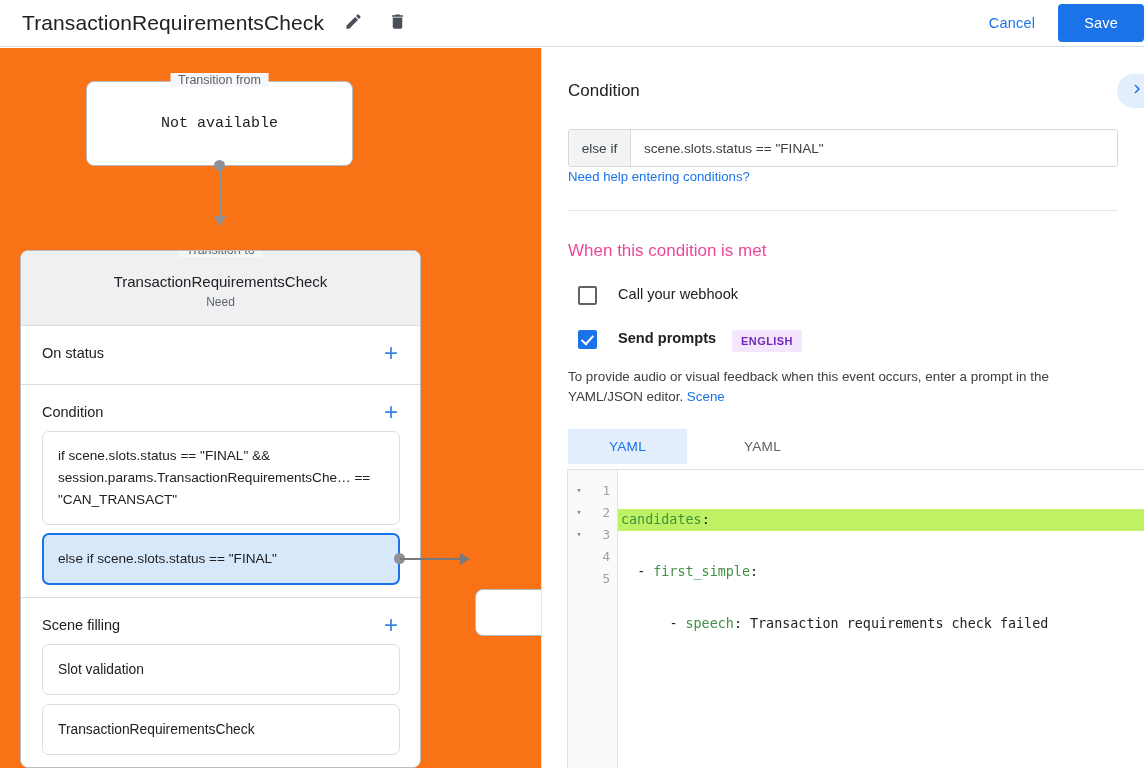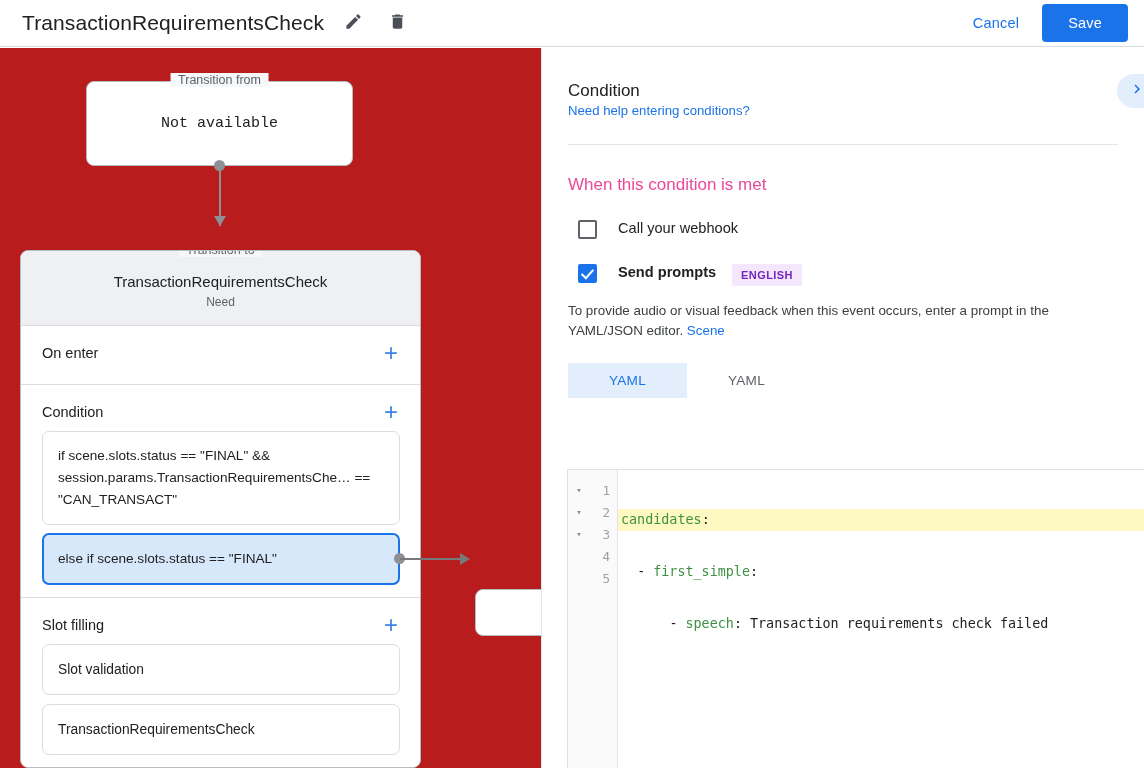--- a/index.html
+++ b/index.html
@@ -37,33 +37,33 @@
   .icon-btn svg { fill: #4b5058; }
   .header-spacer { flex: 1; }
   .cancel-btn {
     color: #1a73e8; font-size: 14.5px; font-weight: 500;
     letter-spacing: .2px;
     padding: 9px 13px; border-radius: 4px; cursor: pointer;
     background: none; border: none;
     font-family: "Liberation Sans", sans-serif;
   }
   .save-btn {
-    margin-left: 10px; margin-right: 16px;
+    margin-left: 10px; 
     background: #1a73e8; color: #fff;
     font-size: 14.5px; font-weight: 500; letter-spacing: .2px;
     border: none; border-radius: 4px;
     padding: 11px 26px; cursor: pointer;
     font-family: "Liberation Sans", sans-serif;
   }
 
   
   .canvas {
     position: absolute; left: 0; top: 48px;
     width: 541px; height: 720px;
-    background: #b91c1c;
+    background: #f97316;
     overflow: hidden;
   }
   .fieldset-box {
     position: absolute;
     border: 1px solid #b7bcc2;
     border-radius: 8px;
     background: #fff;
   }
   .fieldset-legend {
     position: absolute;
@@ -225,21 +225,21 @@
     font-size: 11px; font-weight: bold; letter-spacing: .4px;
     padding: 5px 9px; border-radius: 2px;
   }
   .note {
     margin-top: 15px; font-size: 13.4px; color: #3c4043;
     line-height: 20px; max-width: 556px;
   }
   .note a { color: #1a73e8; text-decoration: none; cursor: pointer; }
 
   
-  .tabs { display: flex; margin-top: 22px; }
+  .tabs { display: flex; margin-top: 22px; gap: 16px; }
   .tab {
     width: 119px; height: 35px;
     display: flex; align-items: center; justify-content: center;
     font-size: 13.6px; color: #5f6368; cursor: pointer;
     letter-spacing: .3px;
   }
   .tab.active { background: #e3eefc; color: #1a73e8; font-weight: 500; }
 
   
   .editor {
@@ -267,21 +267,21 @@
   }
   .lnum { flex: 1; text-align: right; padding-right: 7px; }
   .code {
     flex: 1; padding-top: 9px;
     font-family: "DejaVu Sans Mono", monospace;
     font-size: 13.4px;
     white-space: pre;
     overflow: hidden;
   }
   .code-line { height: 22px; line-height: 22px; padding-left: 3px; color: #202124; }
-  .code-line.hl { background: #fef9c3; }
+  .code-line.hl { background: #bef264; }
   .k { color: #3f9142; }
   .p { color: #202124; }
 
   
   .chev-pill {
     position: absolute; left: 1117px; top: 74px;
     width: 42px; height: 34px;
     background: #e3eefc; border-radius: 17px;
     display: flex; align-items: center; justify-content: flex-start;
     padding-left: 11px;
@@ -331,56 +331,60 @@
   <div id="node-to">
     <div class="fieldset-legend" style="top:-8px;">Transition to</div>
 
     <div class="scene-head">
       <div class="name">TransactionRequirementsCheck</div>
       <div class="sub">Need</div>
     </div>
 
     <div class="section">
       <div class="section-head">
-        <div class="section-title">On enter</div>
+        <div class="section-title">On status</div>
         <div class="plus-btn">+</div>
       </div>
     </div>
 
     <div class="section">
       <div class="section-head">
         <div class="section-title">Condition</div>
         <div class="plus-btn">+</div>
       </div>
       <div class="cond-item">if scene.slots.status == "FINAL" &amp;&amp; session.params.TransactionRequirementsChe… == "CAN_TRANSACT"</div>
       <div class="cond-item selected">else if scene.slots.status == "FINAL"</div>
     </div>
 
     <div class="section">
       <div class="section-head">
-        <div class="section-title">Slot filling</div>
+        <div class="section-title">Scene filling</div>
         <div class="plus-btn">+</div>
       </div>
       <div class="slot-item">Slot validation</div>
       <div class="slot-item">TransactionRequirementsCheck</div>
     </div>
   </div>
 
   <div class="conn-dot" style="left:394px; top:505px;"></div>
   <div class="conn-line-h" style="left:400px; top:510px; width:62px;"></div>
   <div class="arrow-right" style="left:460px; top:505px;"></div>
 
   <div id="node-ghost"></div>
 </div>
 
 <div class="panel">
 
   <div class="panel-sec">
     <div class="panel-h">Condition</div>
 
+    <div class="cond-input-row">
+      <div class="cond-prefix">else if</div>
+      <input class="cond-value" type="text" value="scene.slots.status == &quot;FINAL&quot;" style="">
+    </div>
 
     <div class="help-link">Need help entering conditions?</div>
     <div class="panel-divider"></div>
   </div>
 
   <div class="panel-sec">
     <div class="panel-h2">When this condition is met</div>
 
     <div class="check-row">
       <div class="cbox"></div>

